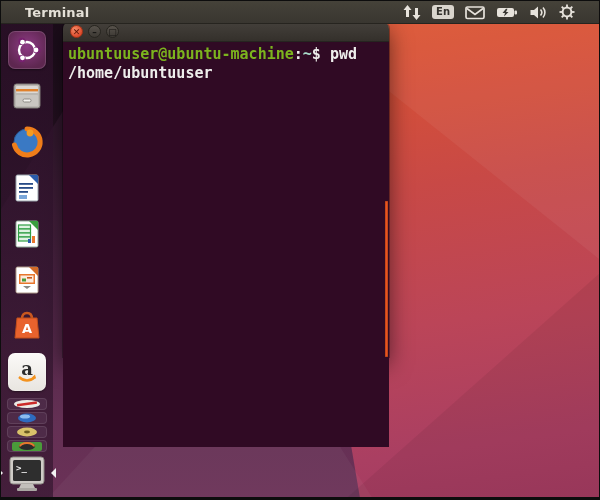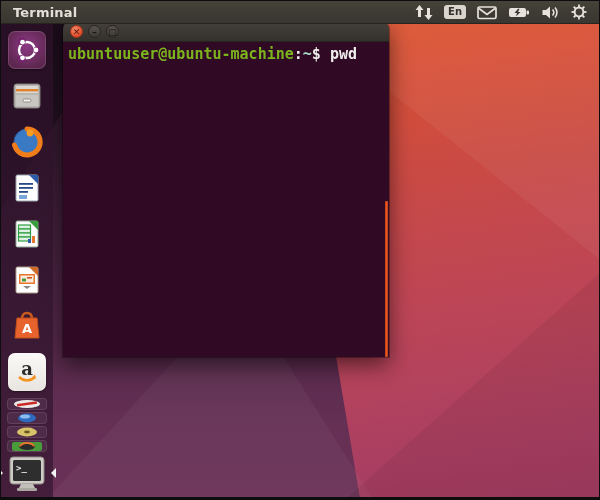--- a/index.html
+++ b/index.html
@@ -15,21 +15,21 @@
   .wp-facet{position:absolute;inset:0;}
   .wp-purple{background:linear-gradient(180deg,#241023 0%,#33182e 28%,#4c2343 58%,#643054 85%,#6b3157 100%);
     clip-path:polygon(0 0,46% 0,60% 100%,0 100%);}
   .wp-f1{background:rgba(255,255,255,.05);clip-path:polygon(46% 0,100% 0,100% 52%);}
   .wp-f2{background:rgba(255,255,255,.04);clip-path:polygon(8% 100%,40% 58%,62% 100%);}
   .wp-f3{background:rgba(0,0,0,.06);clip-path:polygon(100% 55%,100% 100%,58% 100%);}
   .wp-f4{background:rgba(0,0,0,.28);clip-path:polygon(0 0,22% 0,0 42%);}
   
   .panel{position:absolute;top:0;left:0;right:0;height:23px;z-index:40;
     background:linear-gradient(#454239,#393630);border-bottom:1px solid #26241f;
-    display:flex;align-items:center;justify-content:space-between;padding:0 12px;text-align:right;}
+    display:flex;align-items:center;justify-content:space-between;padding:0 24px;text-align:right;}
   .panel-title{font-weight:bold;font-size:13px;color:#e4e0d7;letter-spacing:.2px;}
   .tray{display:flex;align-items:center;gap:11px;}
   .tray svg{display:block;}
   .kbd-badge{background:#d9d5cd;color:#34322d;font-weight:bold;font-size:10px;
     padding:1px 4px;border-radius:3px;line-height:12px;}
   
   .launcher{position:absolute;left:0;top:23px;bottom:0;width:52px;z-index:30;
     background:linear-gradient(rgba(43,16,40,.78),rgba(53,23,48,.72));
     display:flex;flex-direction:column;align-items:center;padding-top:6px;}
   .l-item{position:relative;width:44px;height:40px;margin-bottom:6px;flex:none;
@@ -51,21 +51,21 @@
   .term-titlebar{height:21px;border-radius:8px 8px 0 0;position:relative;
     background:linear-gradient(#45413c,#34302b);border-bottom:1px solid #262420;
     display:flex;align-items:center;justify-content:center;}
   .term-title{font-weight:bold;font-size:12px;color:#dfdbd2;}
   .win-btns{position:absolute;left:7px;top:0;bottom:0;display:flex;align-items:center;gap:5px;}
   .wbtn{width:13px;height:13px;border-radius:50%;font-size:9px;line-height:12px;text-align:center;
     font-weight:bold;}
   .wbtn-close{background:radial-gradient(circle at 35% 30%,#f48a67,#dd4b2d 70%);
     border:1px solid #a93518;color:#5a1406;}
   .wbtn-gray{background:linear-gradient(#58534c,#3c3833);border:1px solid #27251f;color:#161412;}
-  .term-body{position:relative;height:315px;background:#300a24;overflow:hidden;
+  .term-body{position:relative;height:405px;background:#300a24;overflow:hidden;
     font-family:"DejaVu Sans Mono","Liberation Mono",monospace;
     font-size:15px;font-weight:bold;line-height:19px;padding:3px 5px;}
   .t-green{color:#7cb41e;}
   .t-white{color:#eeeeec;}
   .t-path{color:#a8dcc9;}
   .cursor{display:inline-block;width:9px;height:15px;background:#ffffff;vertical-align:-2px;margin-left:9px;}
   .scrollbar{position:absolute;right:1px;top:159px;width:3px;height:156px;background:#e95420;
     box-shadow:inset 0 0 0 .5px #a33a14;}
   .term-line{white-space:pre;}
 </style>
@@ -259,17 +259,18 @@
   <div class="term">
     <div class="term-titlebar">
       <div class="win-btns">
         <div class="wbtn wbtn-close">✕</div>
         <div class="wbtn wbtn-gray">–</div>
         <div class="wbtn wbtn-gray">□</div>
       </div>
     </div>
     <div class="term-body">
       <div class="term-line"><span class="t-green">ubuntuuser@ubuntu-machine</span><span class="t-white">:</span><span class="t-path">~</span><span class="t-white">$ </span><span class="t-white">pwd</span></div>
+      <div class="term-line"><span class="t-white">/home/ubuntuuser</span></div>
       <div class="scrollbar"></div>
     </div>
   </div>
 
 </div>
 
 </body></html>

